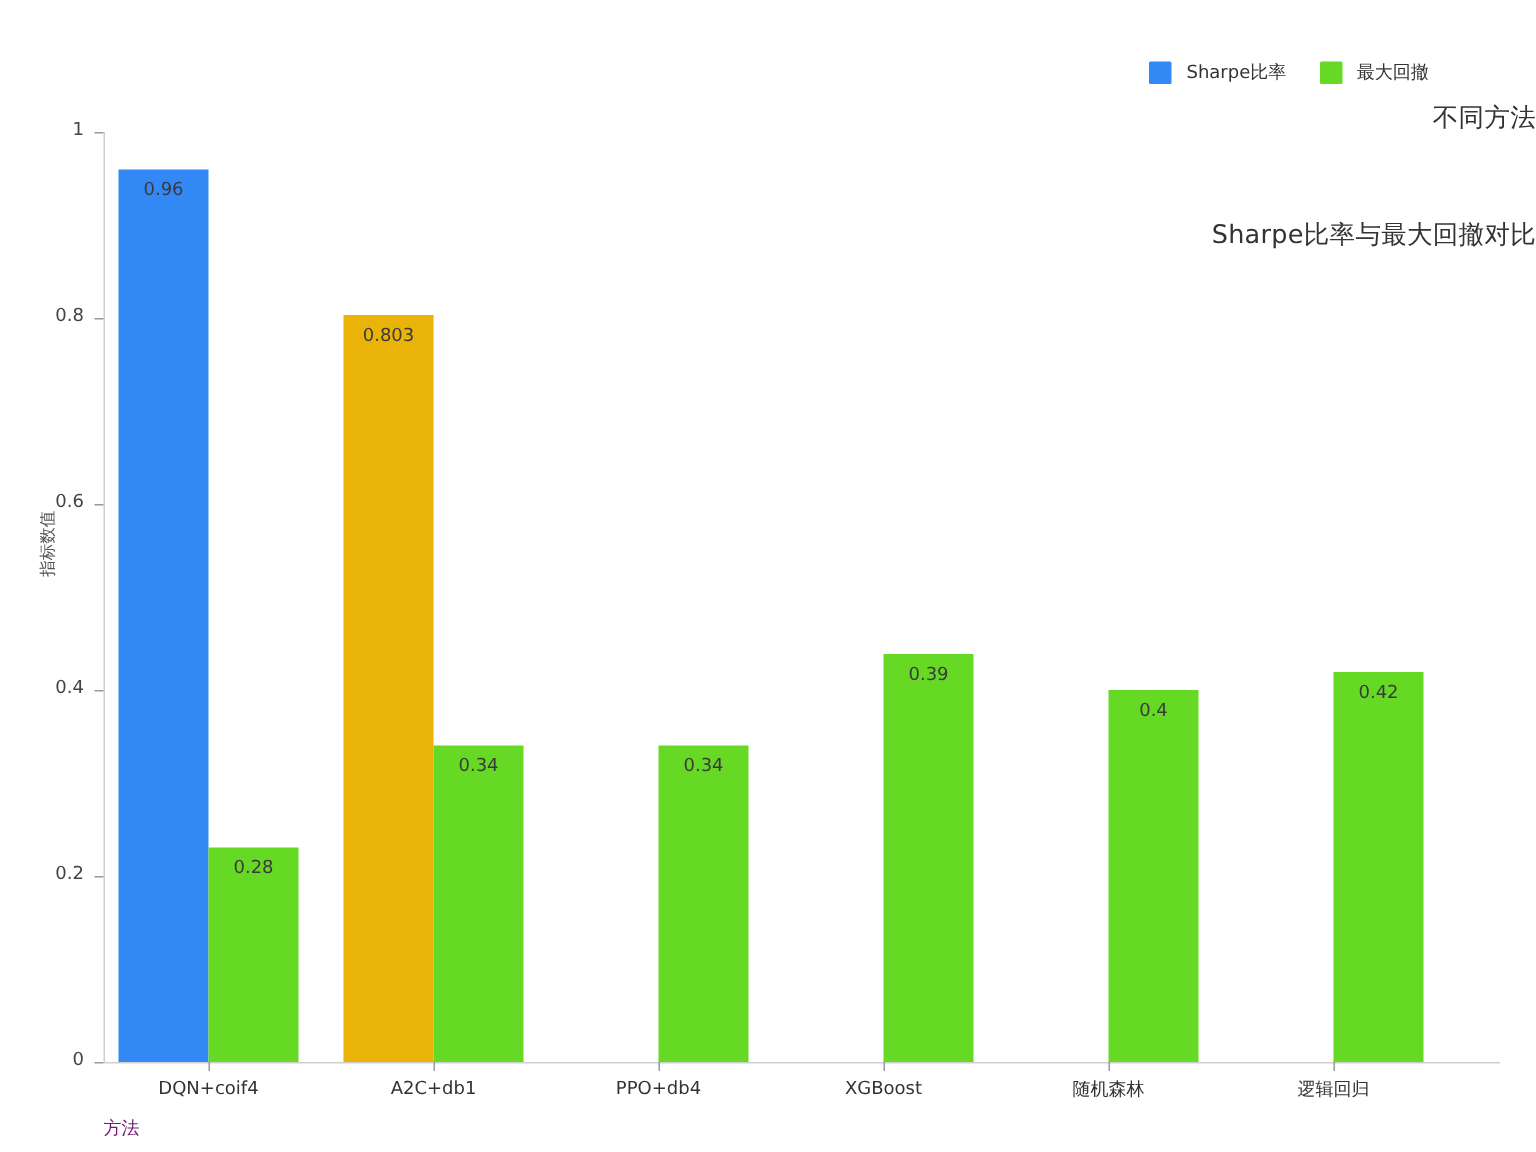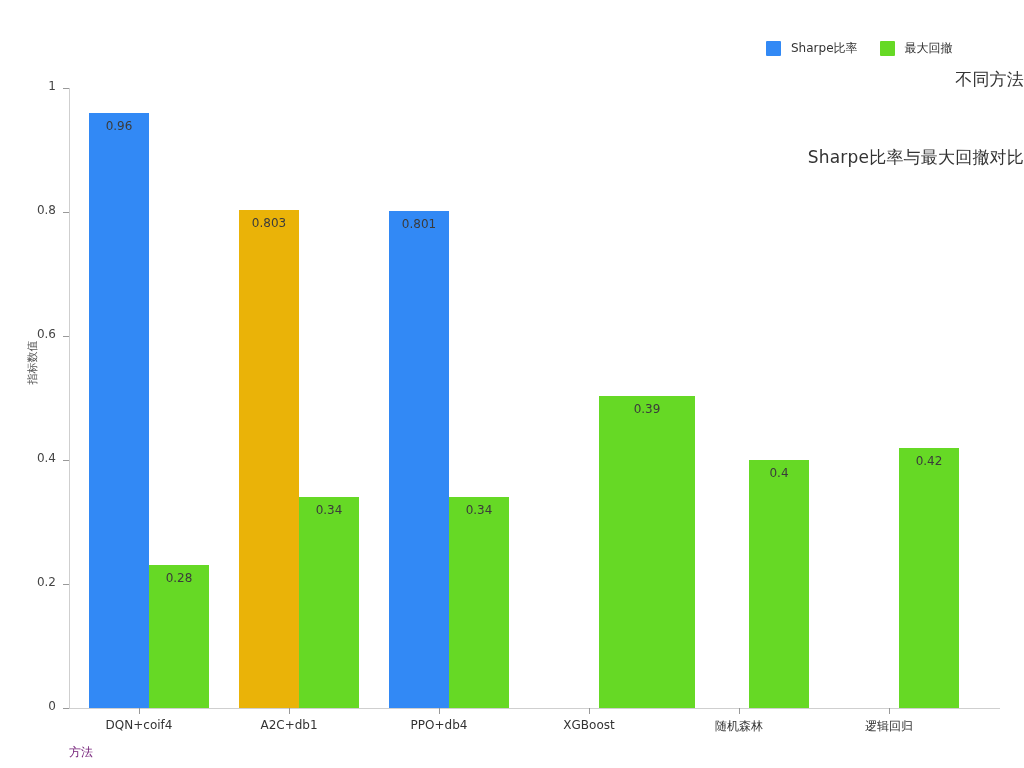--- a/index.html
+++ b/index.html
@@ -166,21 +166,21 @@
     top: 6px;
     width: 100%;
     text-align: center;
     font-size: 12px;
     color: #3b3b3b;
     pointer-events: none;
     white-space: nowrap;
   }
   .bars-layer {
     position: absolute;
-    left: 79px;
+    left: 69px;
     top: 88px;
     width: 931px;
     height: 620px;
   }
 </style>
 </head>
 <body>
 
 <div id="chart-root">
 
@@ -259,33 +259,30 @@
     </div>
   <div class="axis-x-title">方法</div>
 
   <div class="bars-layer" id="bars-layer">
       <div class="bar" style="left: 10px; width: 60px; height: 595.2px; background: rgb(50, 137, 245);">
         <span class="bar-value">0.96</span>
       </div>
       <div class="bar" style="left: 160px; width: 60px; height: 497.86px; background: #eab308;">
         <span class="bar-value">0.803</span>
       </div>
-      <div class="bar" style="left: 310px; width: 60px; height: 496.62px; background: rgb(50, 137, 245);">
-        <span class="bar-value">0.801</span>
-      </div>
       <div class="bar" style="left: 70px; width: 60px; height: 143px; background: rgb(102, 217, 37);">
         <span class="bar-value">0.28</span>
       </div>
       <div class="bar" style="left: 220px; width: 60px; height: 210.8px; background: rgb(102, 217, 37);">
         <span class="bar-value">0.34</span>
       </div>
       <div class="bar" style="left: 370px; width: 60px; height: 210.8px; background: rgb(102, 217, 37);">
         <span class="bar-value">0.34</span>
       </div>
-      <div class="bar" style="left: 520px; width: 60px; height: 312px; background: rgb(102, 217, 37); padding-left: 36px;">
+      <div class="bar" style="left: 520px; width: 60px; height: 272px; background: rgb(102, 217, 37);">
         <span class="bar-value">0.39</span>
       </div>
       <div class="bar" style="left: 670px; width: 60px; height: 248px; background: rgb(102, 217, 37);">
         <span class="bar-value">0.4</span>
       </div>
       <div class="bar" style="left: 820px; width: 60px; height: 260.4px; background: rgb(102, 217, 37);">
         <span class="bar-value">0.42</span>
       </div>
     </div>
 

